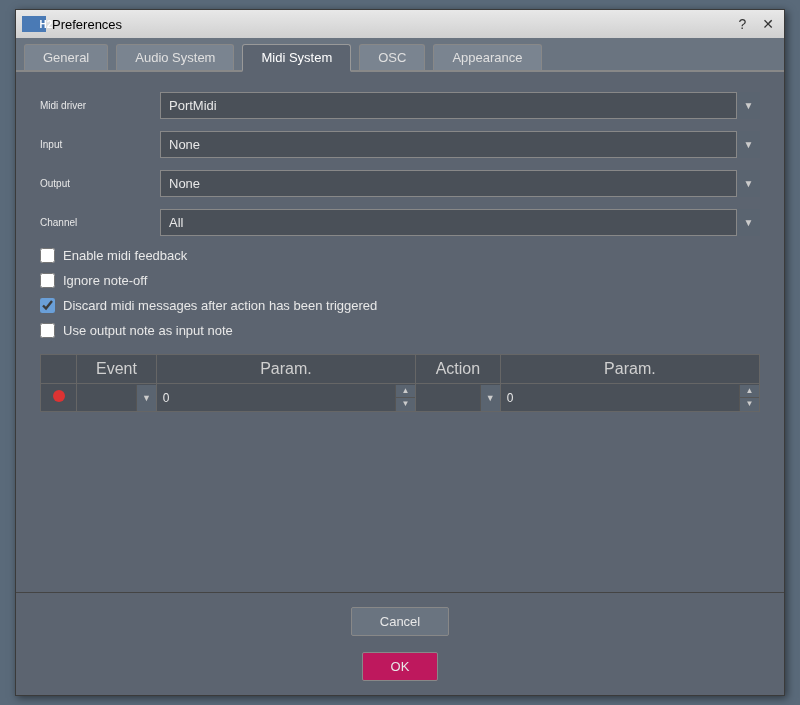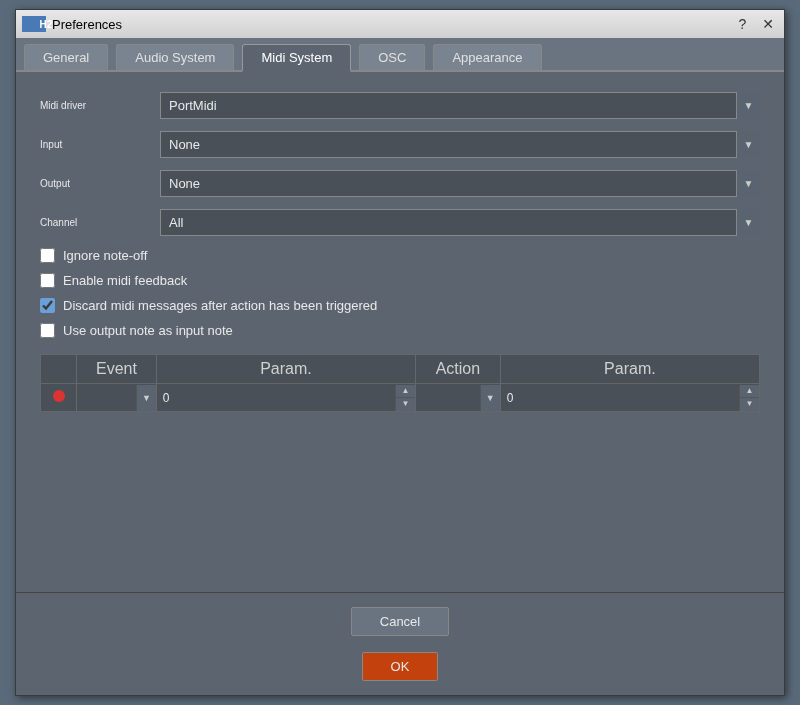--- a/index.html
+++ b/index.html
@@ -263,21 +263,21 @@
     .dialog-btn {
       padding: 6px 28px;
       font-size: 13px;
       cursor: pointer;
       border: 1px solid #888;
       color: #e8e8e8;
       background: #6a7480;
       border-radius: 2px;
     }
     .dialog-btn.primary {
-      background: #c2410c;
+      background: #be185d;
     }
   </style>
 </head>
 <body>
 
 <div class="dialog">
 
   <div class="title-bar">
     <div class="title-bar-left">
       <div class="title-icon">
@@ -350,27 +350,27 @@
           <option>1</option><option>2</option><option>3</option><option>4</option>
           <option>5</option><option>6</option><option>7</option><option>8</option>
           <option>9</option><option>10</option><option>11</option><option>12</option>
           <option>13</option><option>14</option><option>15</option><option>16</option>
         </select>
         <div class="select-arrow">▼</div>
       </div>
     </div>
 
     <div class="checkbox-row">
+      <input type="checkbox" id="enable-midi-feedback" style="">
+      <label class="checkbox-label" for="enable-midi-feedback">Enable midi feedback</label>
+    </div>
+
+    <div class="checkbox-row">
       <input type="checkbox" id="ignore-note-off" style="">
       <label class="checkbox-label" for="ignore-note-off">Ignore note-off</label>
-    </div>
-
-    <div class="checkbox-row">
-      <input type="checkbox" id="enable-midi-feedback" style="">
-      <label class="checkbox-label" for="enable-midi-feedback">Enable midi feedback</label>
     </div>
 
     <div class="checkbox-row">
       <input type="checkbox" id="discard-midi" checked="" style="">
       <label class="checkbox-label" for="discard-midi">Discard midi messages after action has been triggered</label>
     </div>
 
     <div class="checkbox-row">
       <input type="checkbox" id="use-output-note" style="">
       <label class="checkbox-label" for="use-output-note">Use output note as input note</label>

